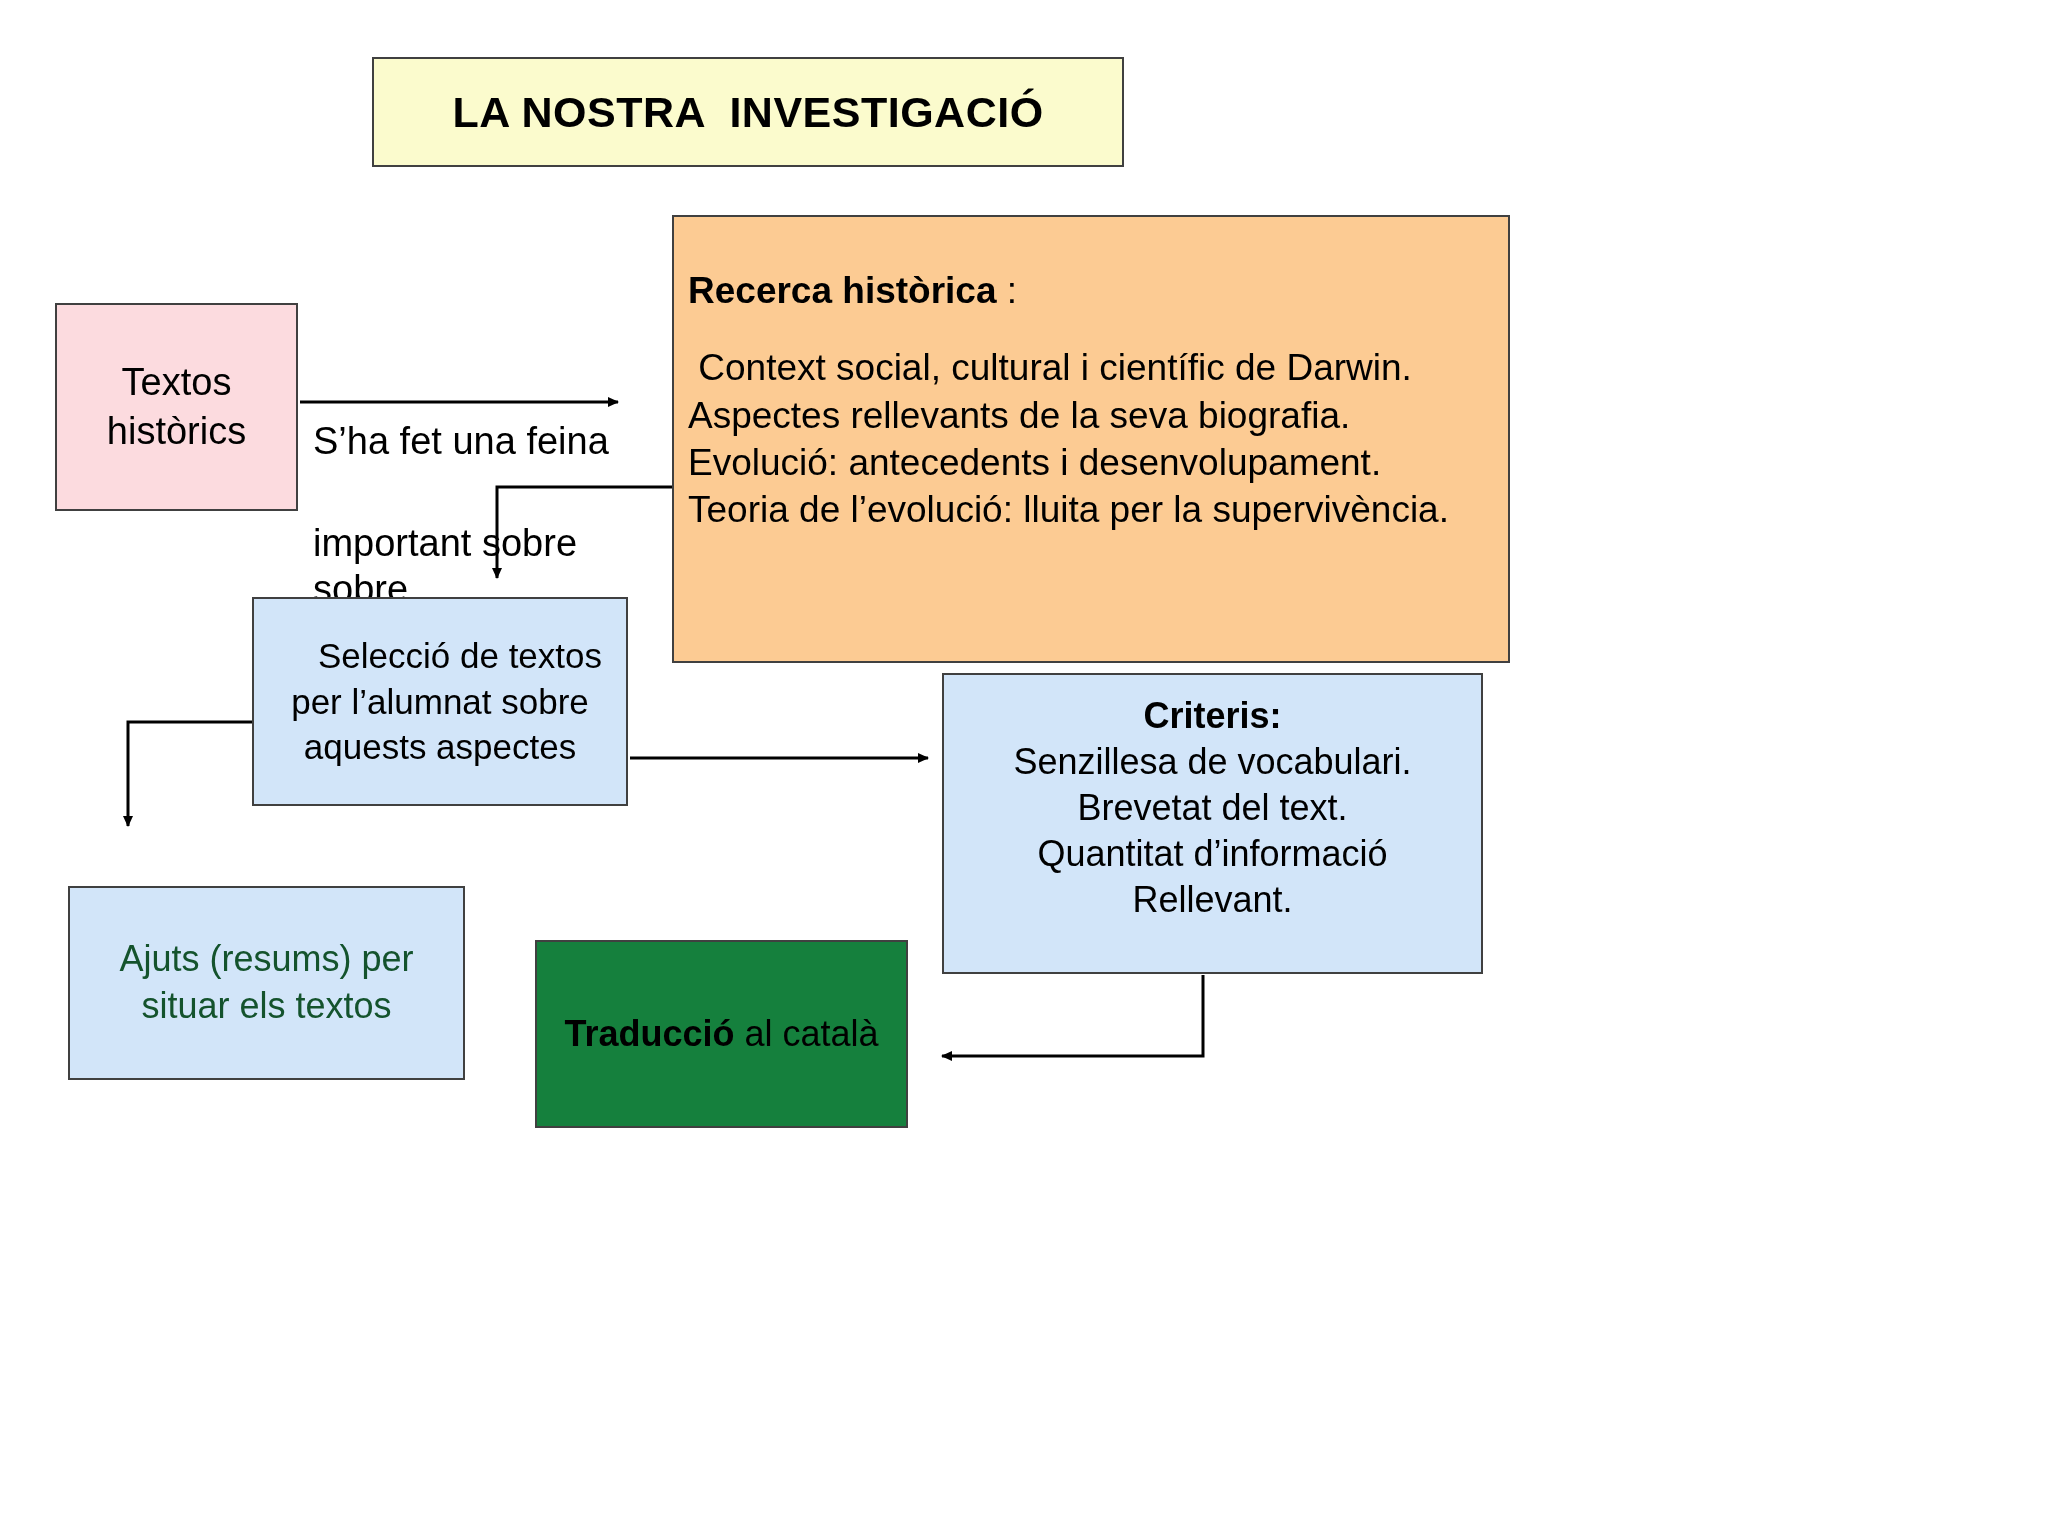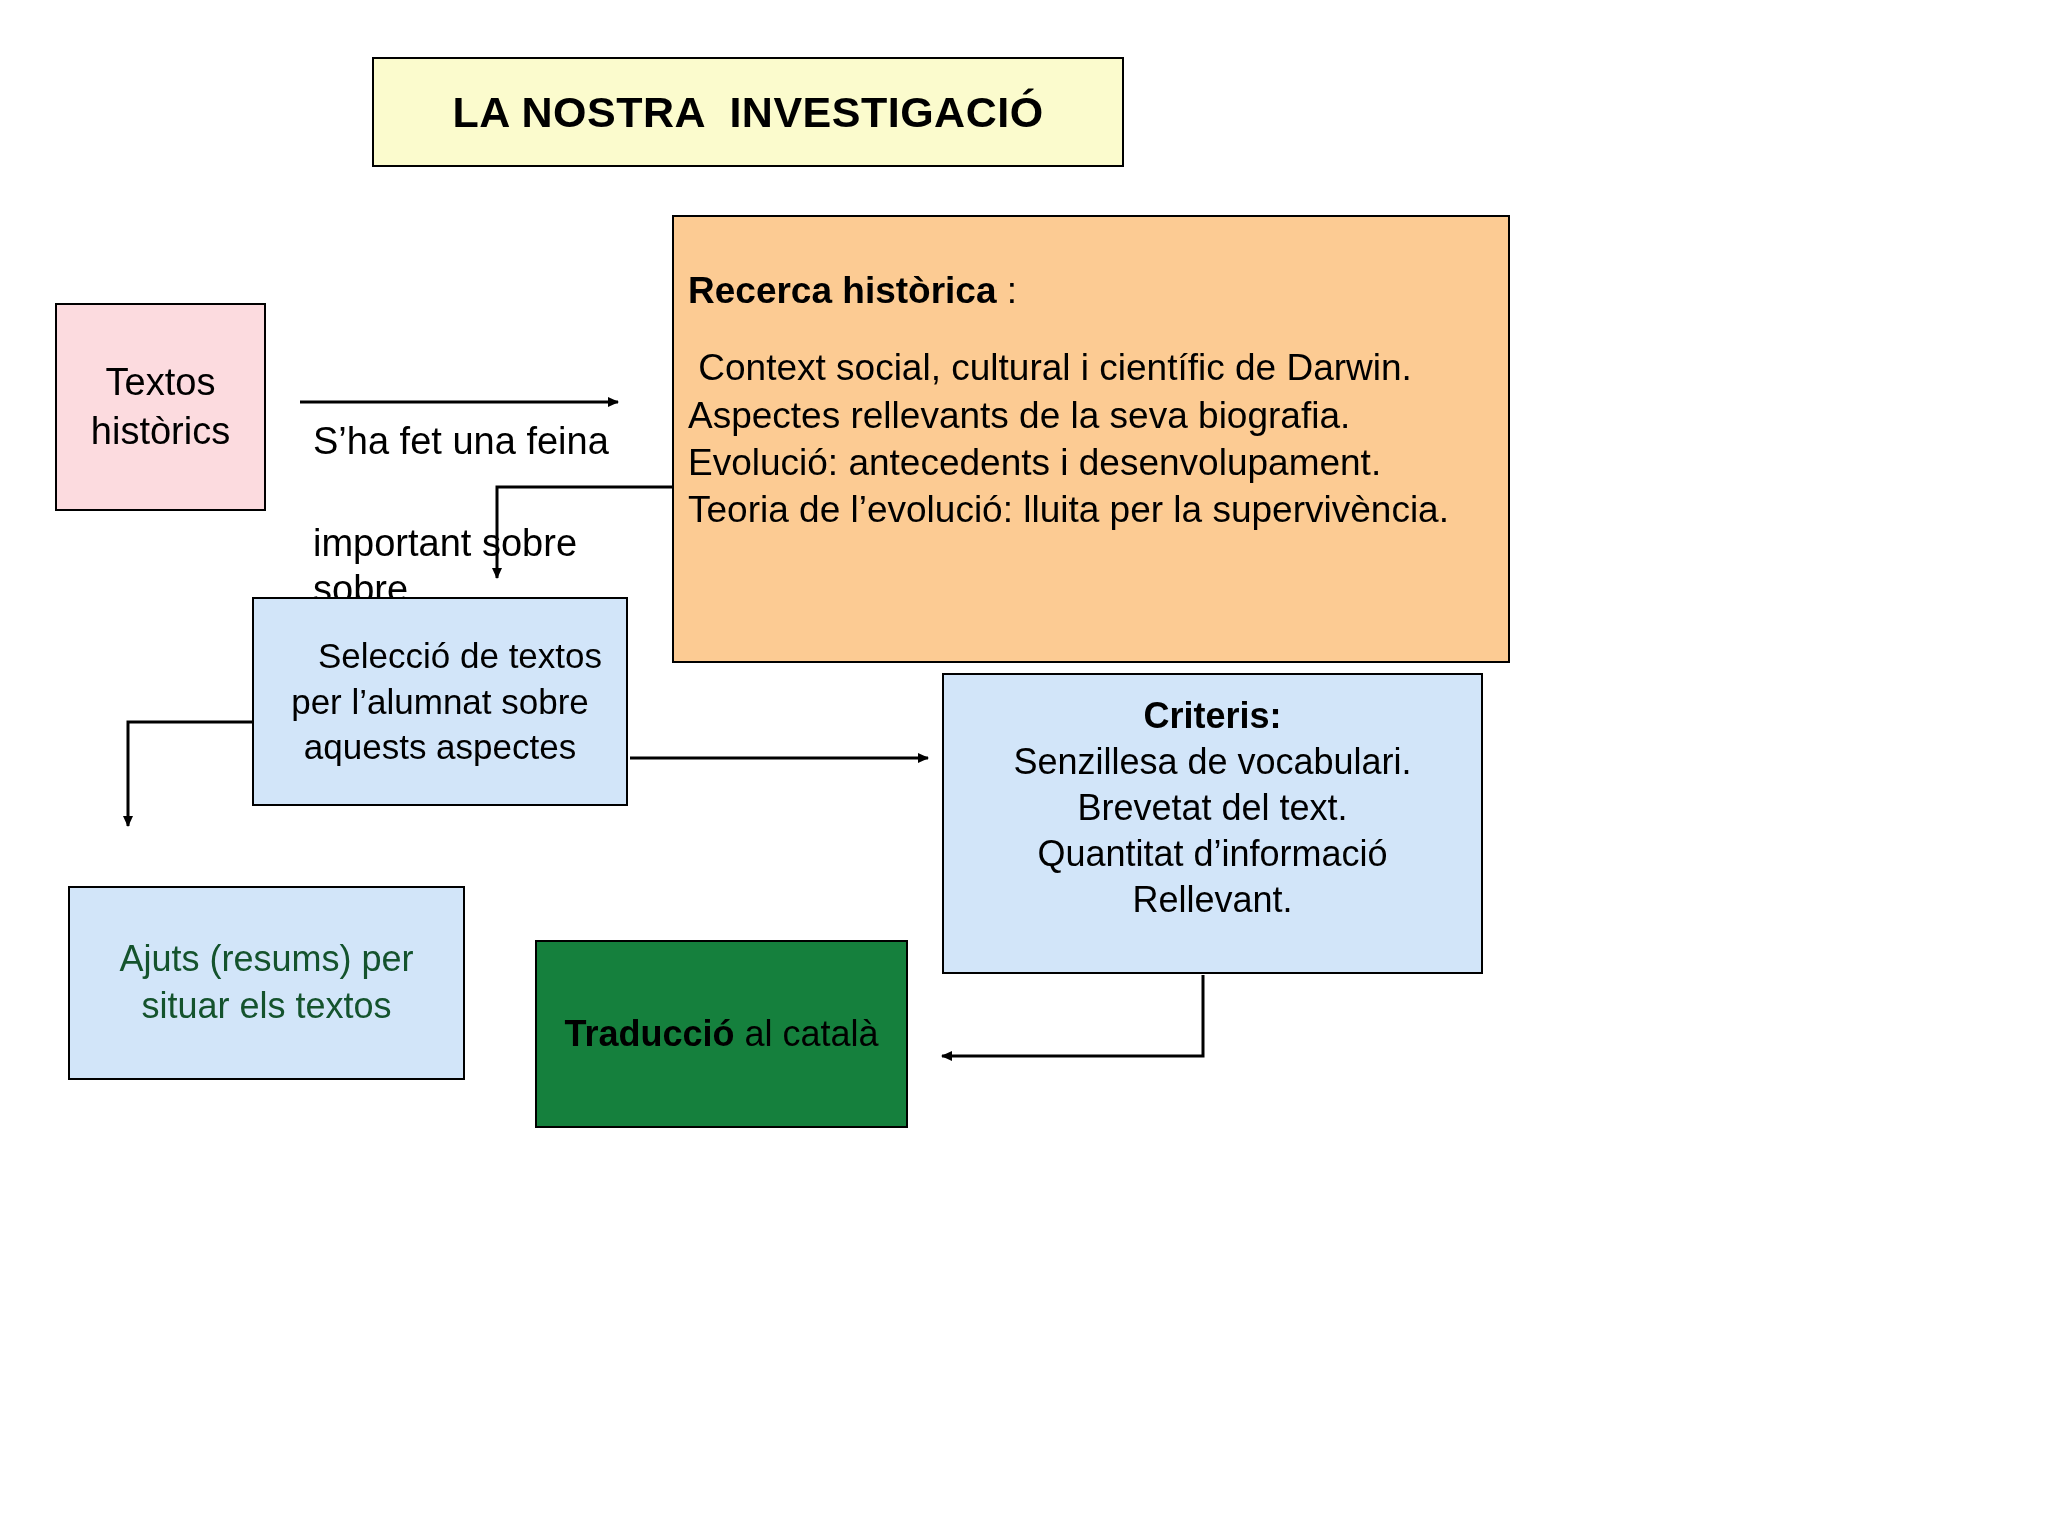--- a/index.html
+++ b/index.html
@@ -13,21 +13,21 @@
   #canvas {
     position: relative;
     width: 2048px;
     height: 1536px;
     background: #ffffff;
     overflow: hidden;
   }
   .box {
     position: absolute;
     box-sizing: border-box;
-    border: 2px solid #000000;
+    border: 2px solid #404040;
     display: flex;
     flex-direction: column;
     justify-content: center;
   }
   .title-box {
     left: 372px;
     top: 57px;
     width: 752px;
     height: 110px;
     background: #fbfbcd;
@@ -37,21 +37,21 @@
   .title-box .title-text {
     font-size: 43px;
     font-weight: bold;
     color: #000000;
     letter-spacing: 0.5px;
     white-space: pre;
   }
   .pink-box {
     left: 55px;
     top: 303px;
-    width: 211px;
+    width: 243px;
     height: 208px;
     background: #fcdbdf;
     align-items: center;
     justify-content: center;
   }
   .pink-box .line {
     font-size: 38px;
     color: #000000;
     line-height: 1.28;
     text-align: center;

